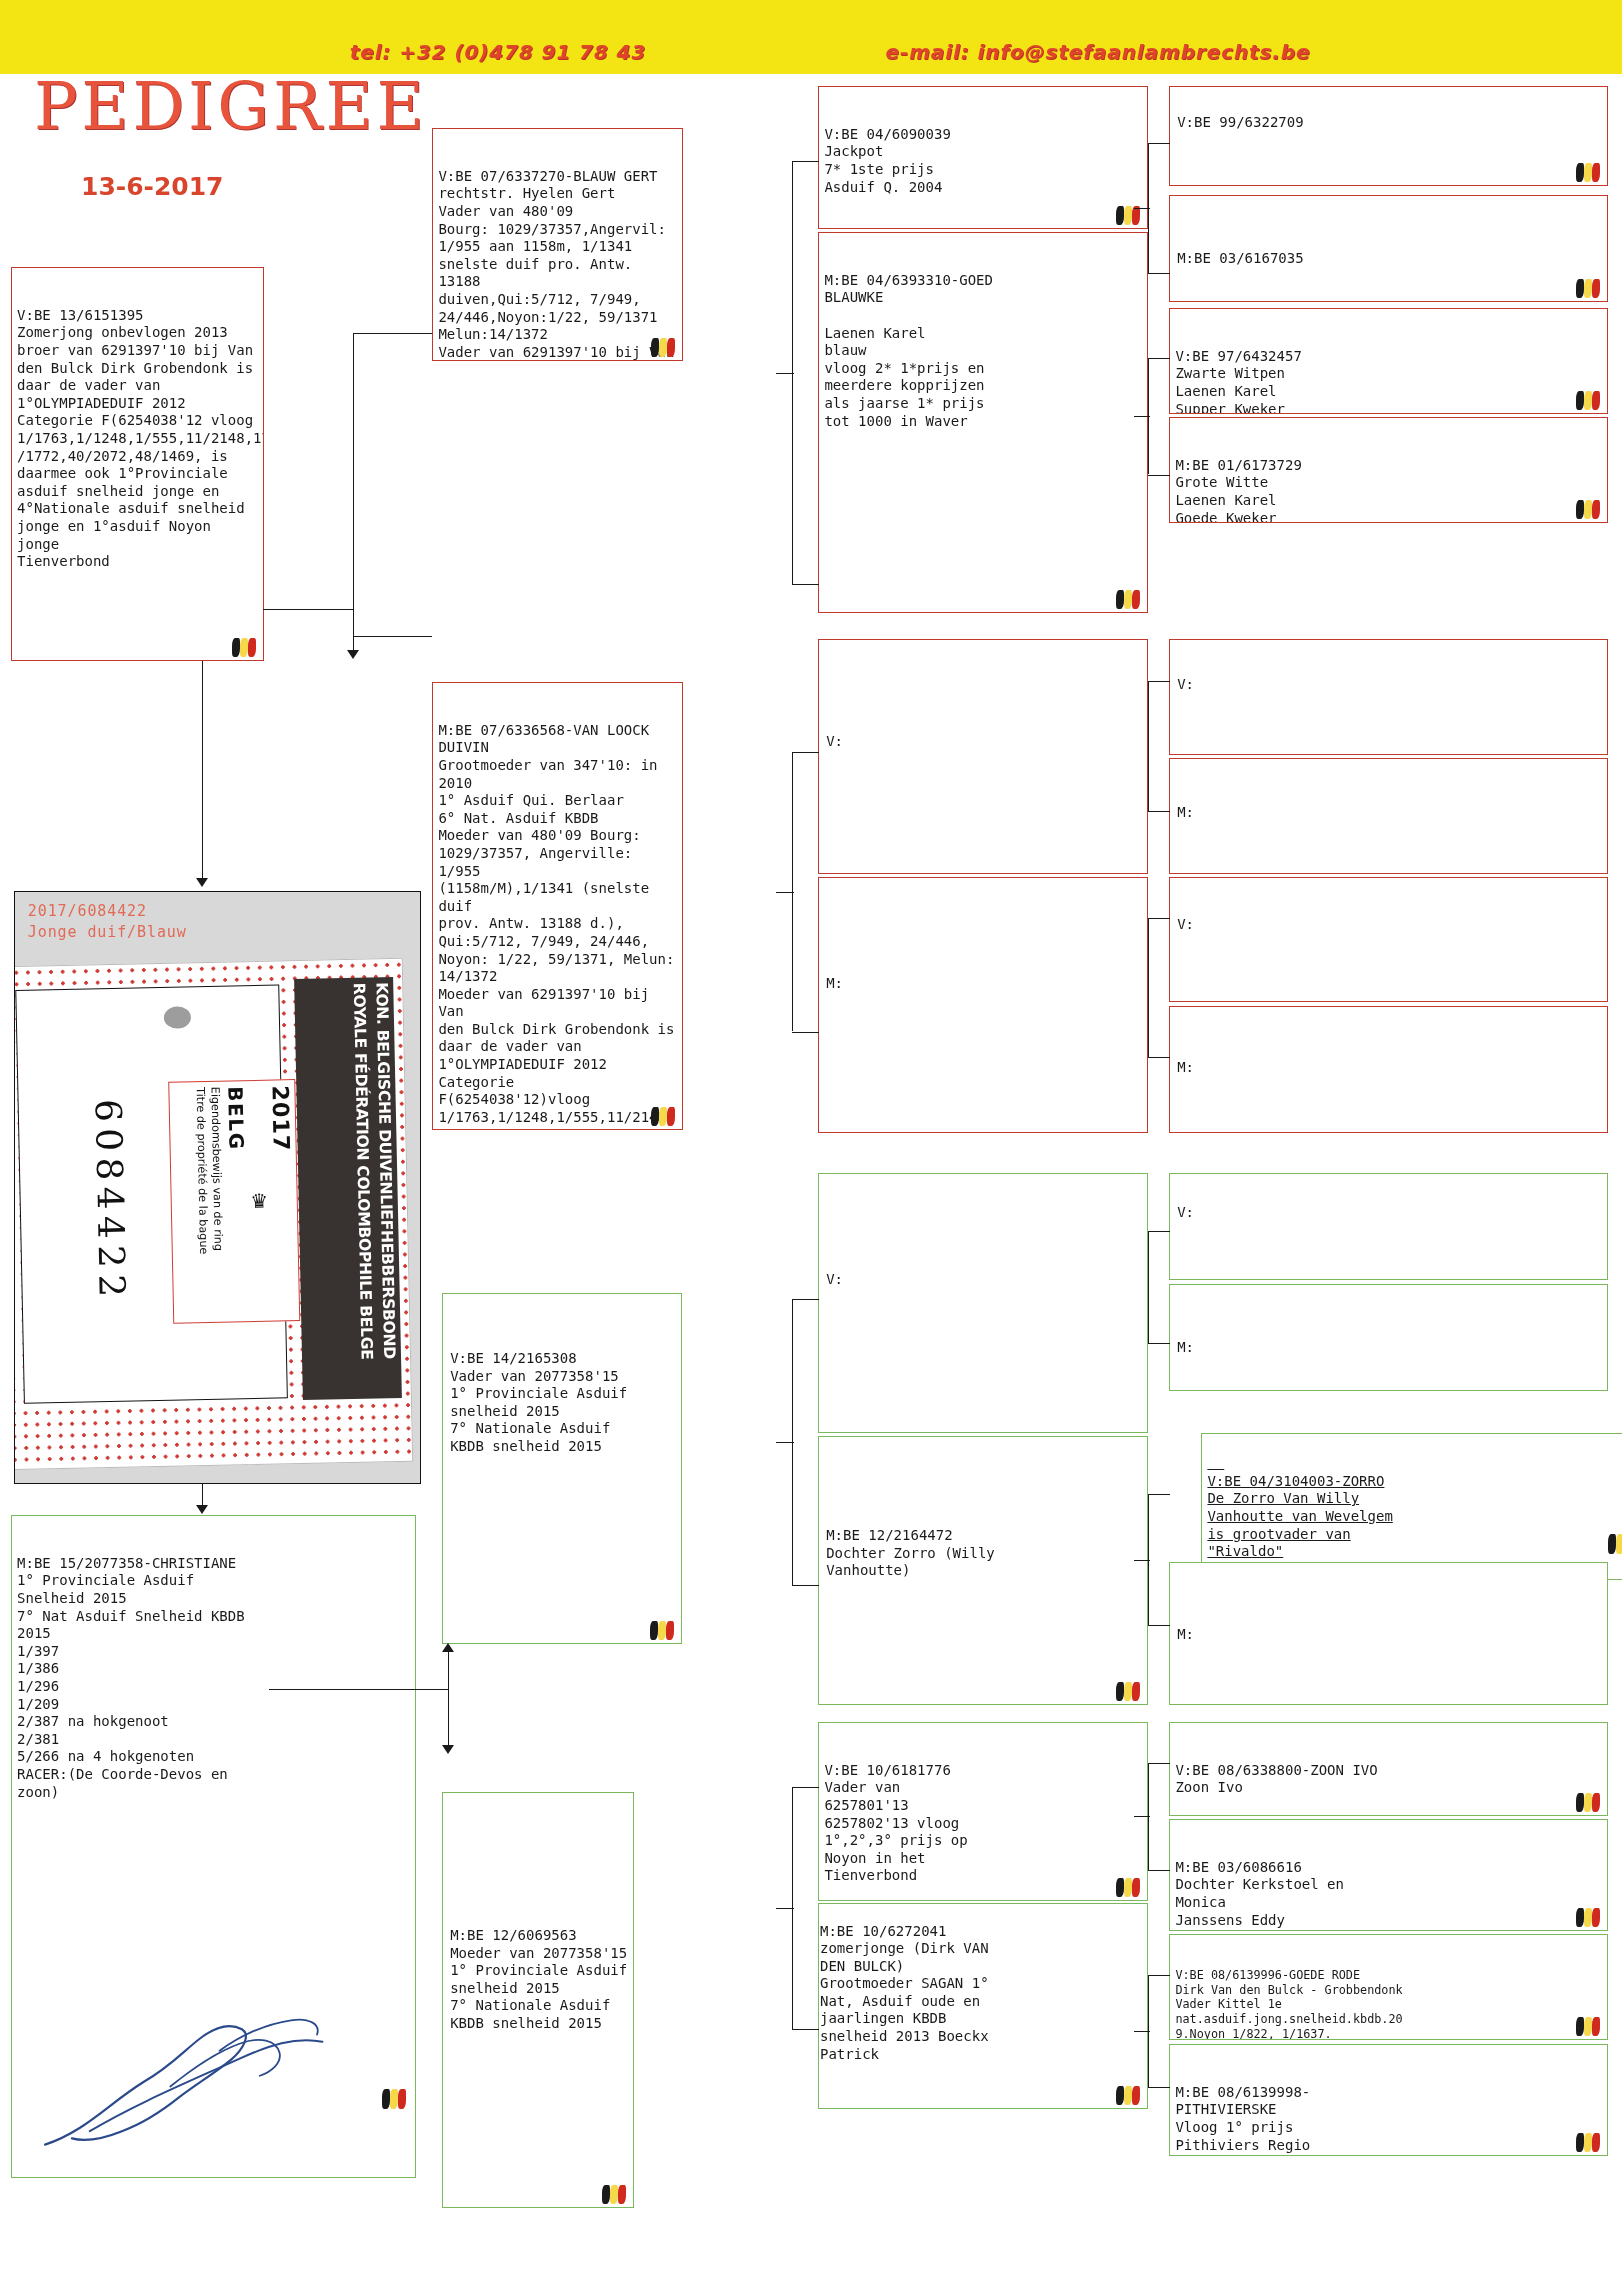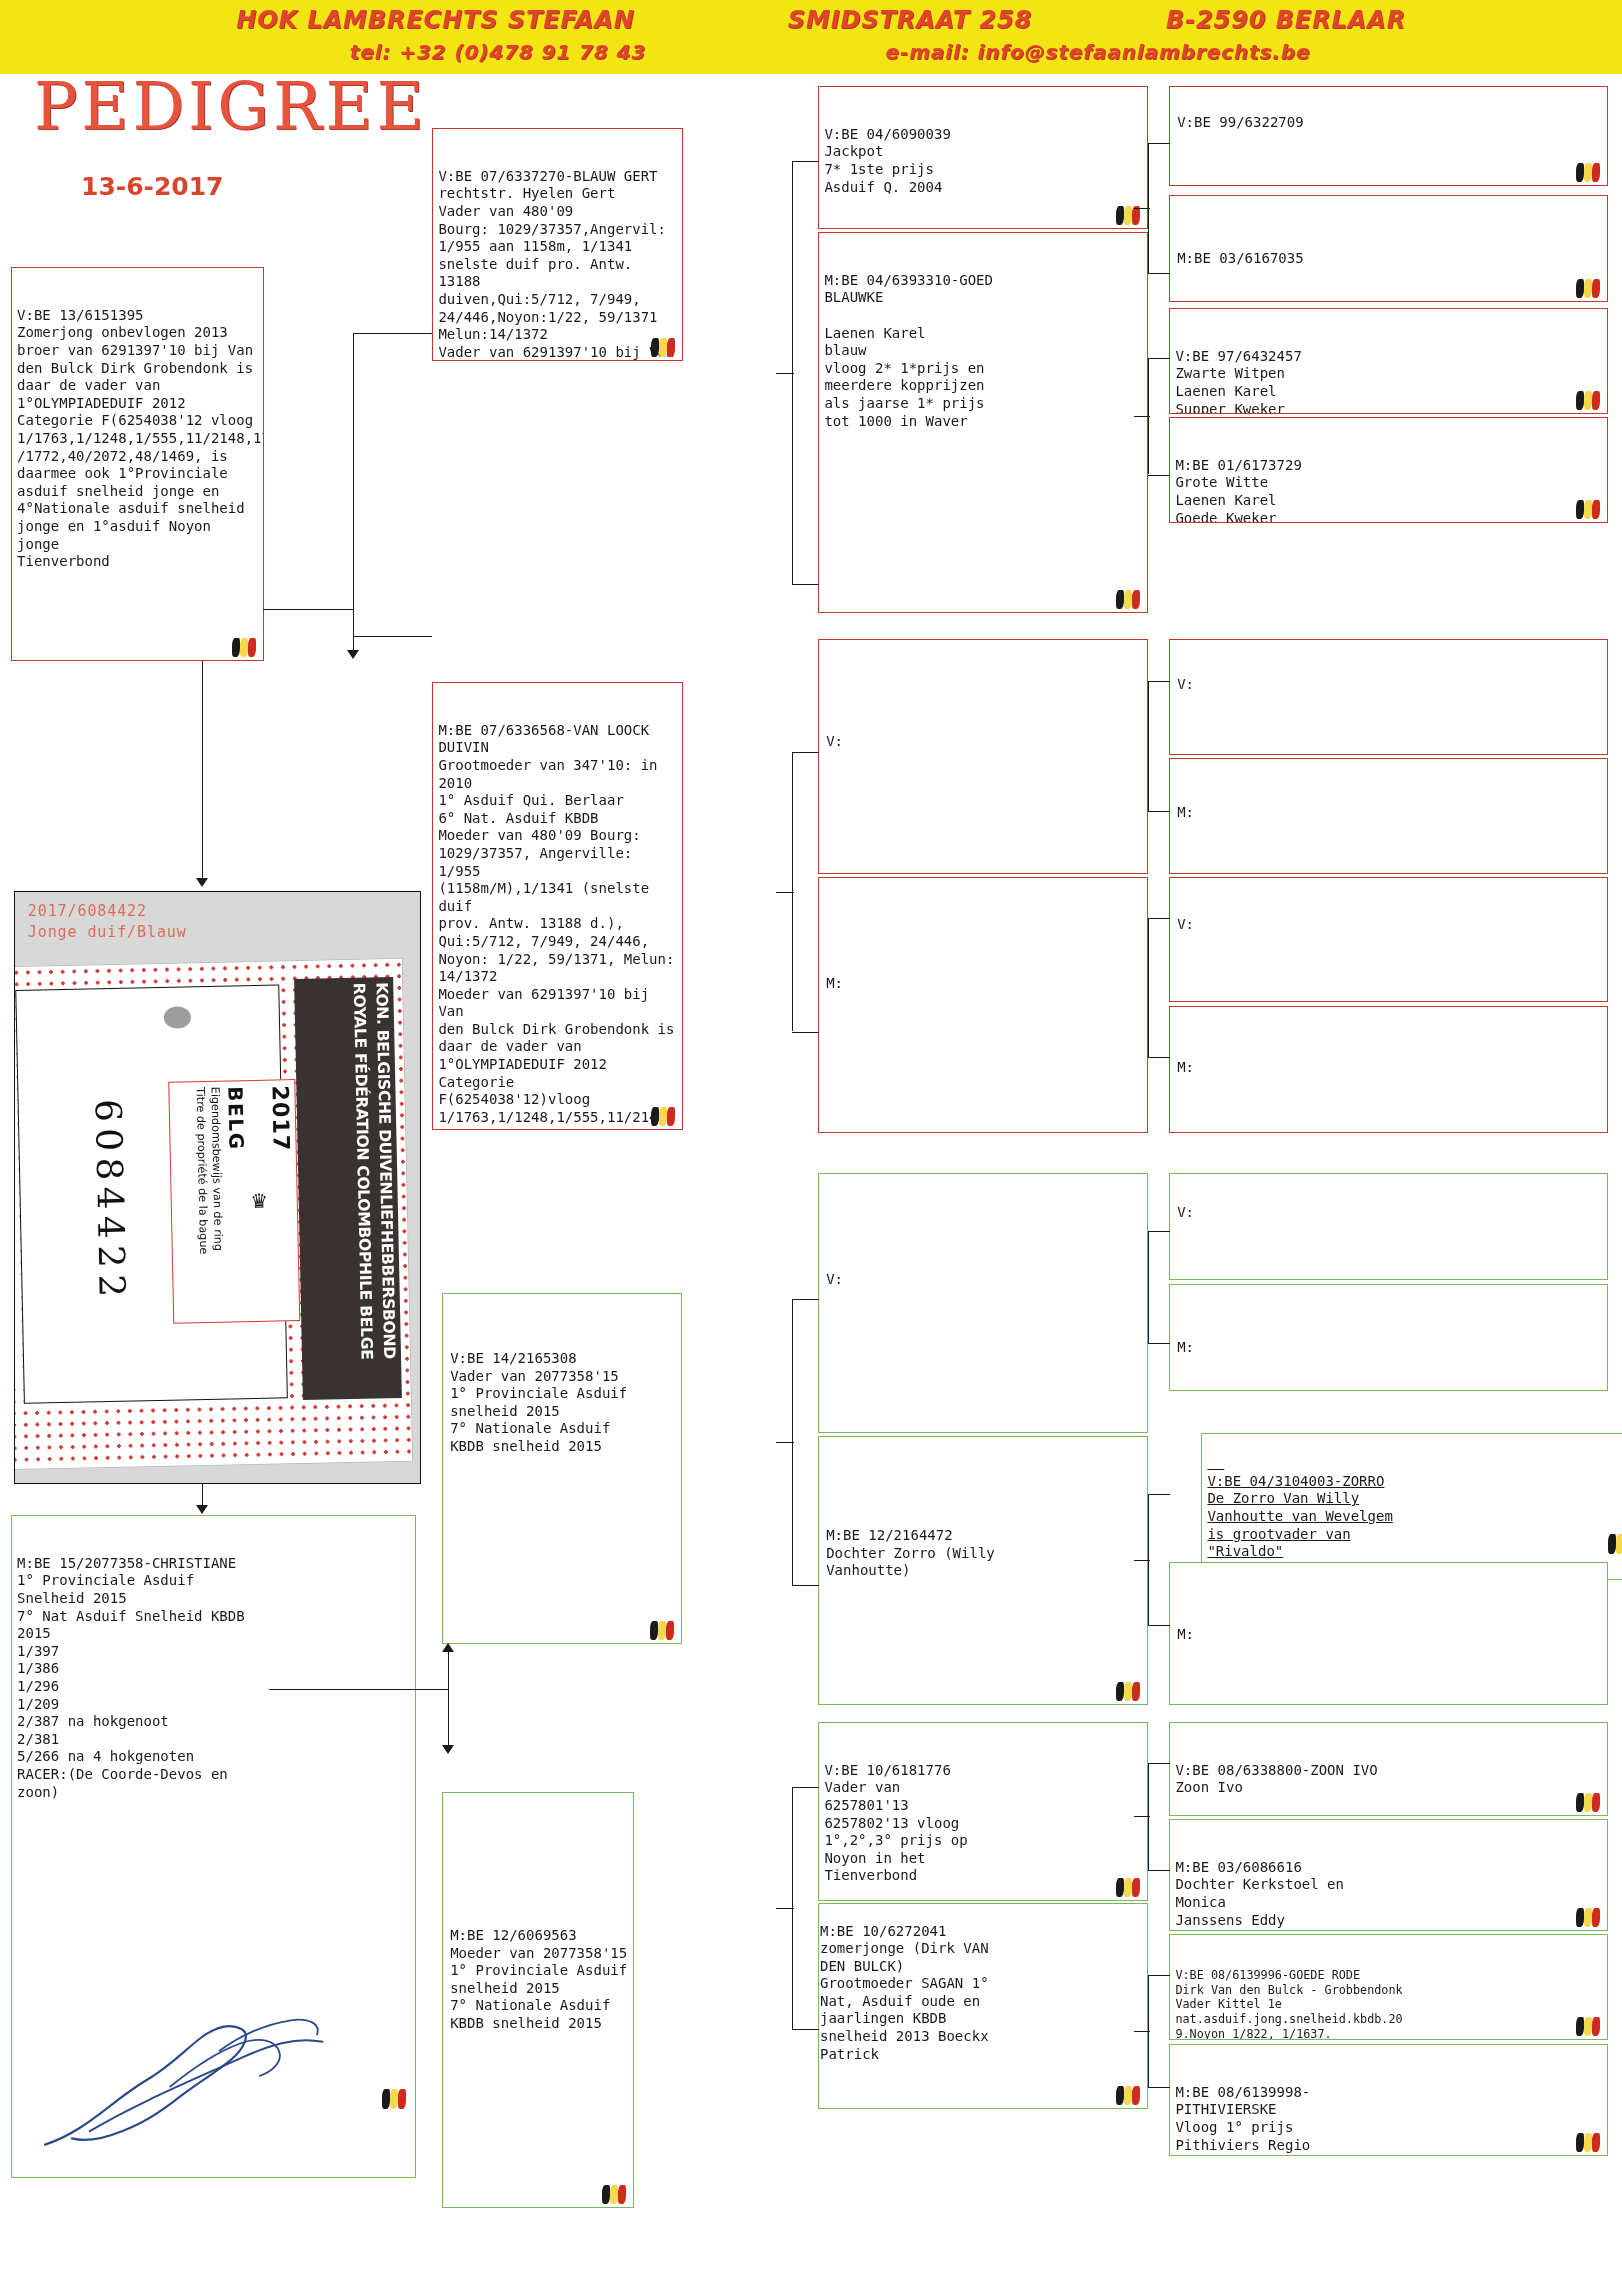--- a/index.html
+++ b/index.html
@@ -153,23 +153,20 @@
   
   .signature{
     position:absolute; left:36px; top:1997px; width:376px;height:170px;
     pointer-events:none;
   }
 </style>
 </head>
 <body>
 
 <div class="banner">
-  <div class="row r1">
-    <span class="bn-cell bn-a">HOK LAMBRECHTS STEFAAN</span><span class="bn-cell bn-b">SMIDSTRAAT 258</span><span class="bn-cell bn-c">B-2590 BERLAAR</span>
-  </div>
   <div class="row r2">
     <span class="bn-cell bn-a">tel: +32 (0)478 91 78 43</span><span class="bn-cell bn-e">e-mail: info@stefaanlambrechts.be</span>
   </div>
 </div>
 
 <div class="pedigree-title">PEDIGREE</div>
 <div class="pedigree-date">13-6-2017</div>
 
 <div class="box red" style="left:10.7px; top:267px; width:253px; height:394px;">
   <span class="nm">V:BE 13/6151395

